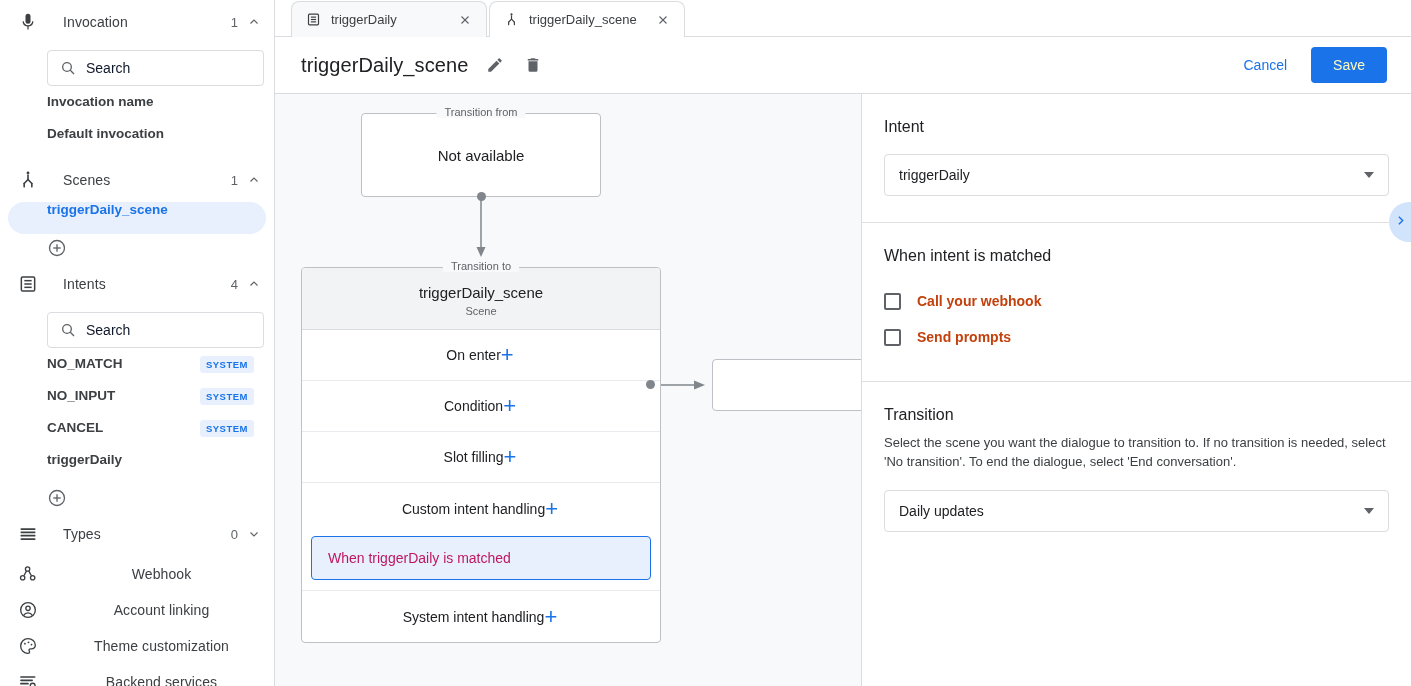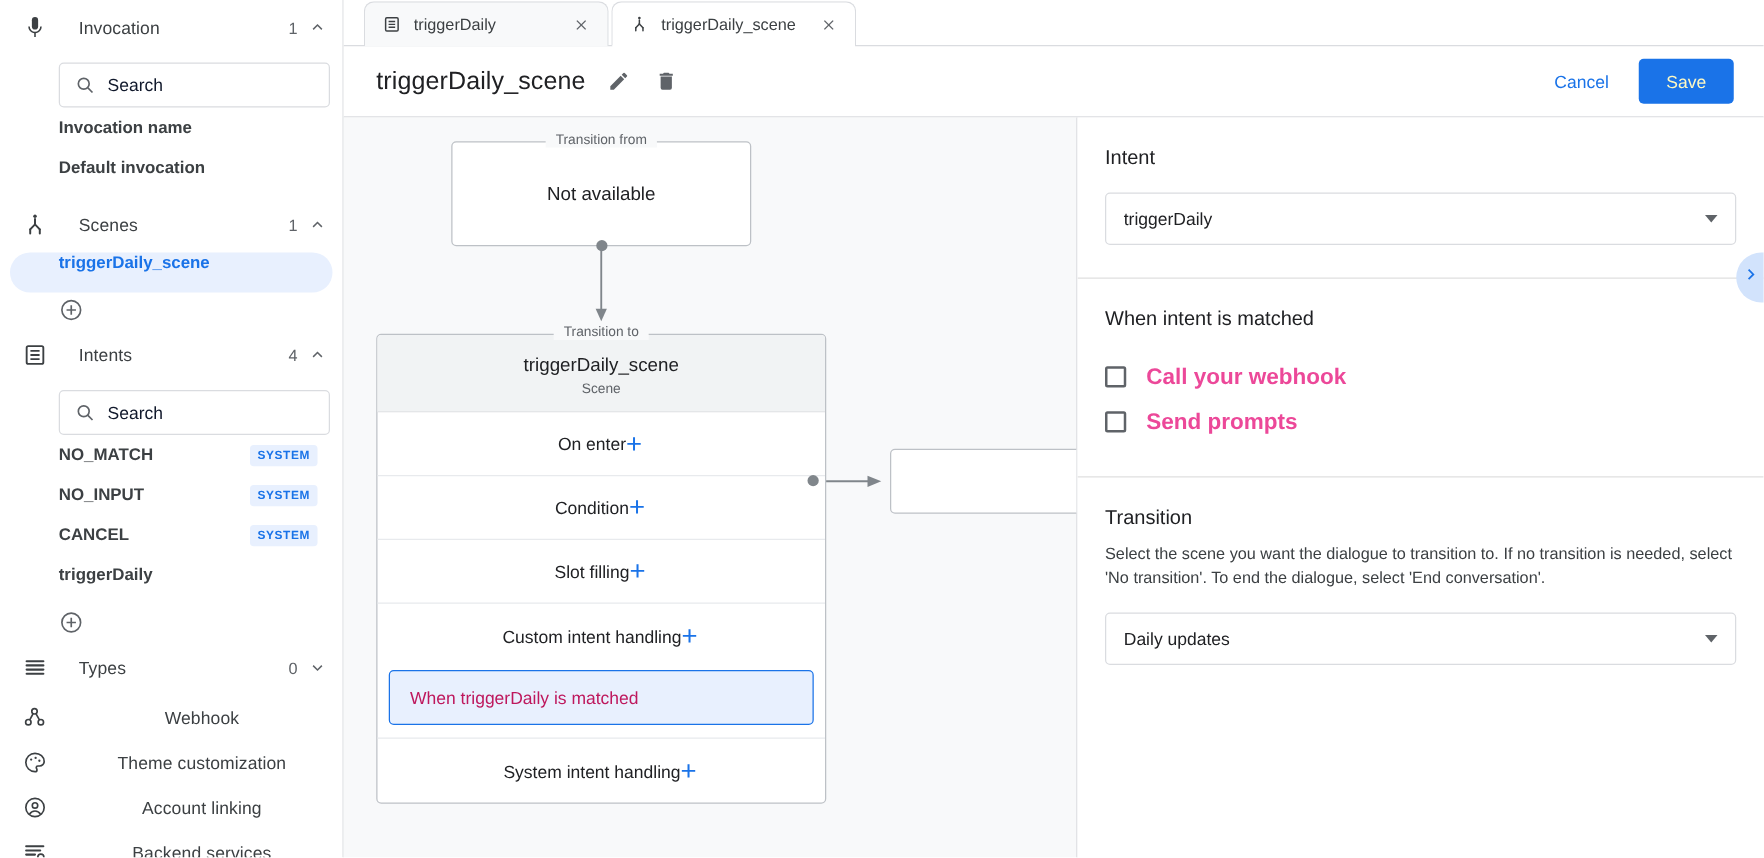--- a/index.html
+++ b/index.html
@@ -190,21 +190,21 @@
   .panel-desc { font-size: 13px; color:#3c4043; line-height: 1.45; margin: -8px 0 18px 0; }
   .select {
     height: 42px; border:1px solid #dadce0; border-radius:4px;
     display:flex; align-items:center; padding: 0 14px 0 14px;
     font-size:14px; color:#202124; cursor:pointer; background:#fff;
   }
   .select .sel-val{ flex:1 1 auto; }
   .sel-arrow { width:0;height:0;border-left:5px solid transparent;border-right:5px solid transparent;border-top:6px solid #5f6368;}
   .check-row { display:flex; align-items:center; gap: 16px; height: 36px; cursor:pointer; }
   .checkbox { width:17px; height:17px; border:2px solid #5f6368; border-radius:2px; background:#fff; flex:0 0 17px;}
-  .check-label{ font-size:18px; font-weight:700; color:#ec4899; }
+  .check-label{ font-size:14px; font-weight:700; color:#c2410c; }
 
   .expander {
     position:absolute; right:0; top: 108px;
     width: 22px; height: 40px;
     background:#d2e3fc; border-radius: 20px 0 0 20px;
     display:flex; align-items:center; justify-content:center;
     color:#1a73e8; cursor:pointer; z-index: 8;
   }
 </style>
 </head>
@@ -358,37 +358,37 @@
             <circle cx="17.6" cy="16.5" r="2.6"></circle>
             <line x1="10.2" y1="8.3" x2="7.1" y2="14.1"></line>
             <line x1="12.9" y1="8.3" x2="16.1" y2="14.1"></line>
           </svg>
       </span>
       <span class="nav-label">Webhook</span>
     </div>
     <div class="nav-item-simple">
       <span class="nav-ico">
         <svg width="20" height="20" viewBox="0 0 24 24" fill="none" stroke="currentColor" stroke-width="1.6">
+            <circle cx="12" cy="12" r="8.8"></circle>
+            <circle cx="12" cy="10" r="2.6"></circle>
+            <path d="M6.8 18.4a6 6 0 0 1 10.4 0"></path>
+          </svg>
+      </span>
+      <span class="nav-label">Account linking</span>
+    </div>
+    <div class="nav-item-simple">
+      <span class="nav-ico">
+        <svg width="20" height="20" viewBox="0 0 24 24" fill="none" stroke="currentColor" stroke-width="1.6">
             <path d="M12 3.2a8.8 8.8 0 0 0 0 17.6c1.3 0 1.9-.8 1.9-1.7 0-.9-.7-1.4-.7-2.2 0-.8.7-1.5 1.6-1.5h1.6A4.4 4.4 0 0 0 20.8 11C20.8 6.7 16.9 3.2 12 3.2z"></path>
             <circle cx="8.3" cy="9.2" r="1.1" fill="currentColor" stroke="none"></circle>
             <circle cx="12.6" cy="7.6" r="1.1" fill="currentColor" stroke="none"></circle>
             <circle cx="16.2" cy="10.3" r="1.1" fill="currentColor" stroke="none"></circle>
           </svg>
       </span>
       <span class="nav-label">Theme customization</span>
-    </div>
-    <div class="nav-item-simple">
-      <span class="nav-ico">
-        <svg width="20" height="20" viewBox="0 0 24 24" fill="none" stroke="currentColor" stroke-width="1.6">
-            <circle cx="12" cy="12" r="8.8"></circle>
-            <circle cx="12" cy="10" r="2.6"></circle>
-            <path d="M6.8 18.4a6 6 0 0 1 10.4 0"></path>
-          </svg>
-      </span>
-      <span class="nav-label">Account linking</span>
     </div>
     <div class="nav-item-simple">
       <span class="nav-ico">
         <svg width="20" height="20" viewBox="0 0 24 24" stroke="currentColor" stroke-width="2" stroke-linecap="round" fill="none">
             <line x1="3.5" y1="6" x2="20" y2="6"></line>
             <line x1="3.5" y1="10" x2="17" y2="10"></line>
             <line x1="3.5" y1="14" x2="12" y2="14"></line>
             <circle cx="17.6" cy="16.4" r="2.9" stroke-width="1.6"></circle>
           </svg>
       </span>

